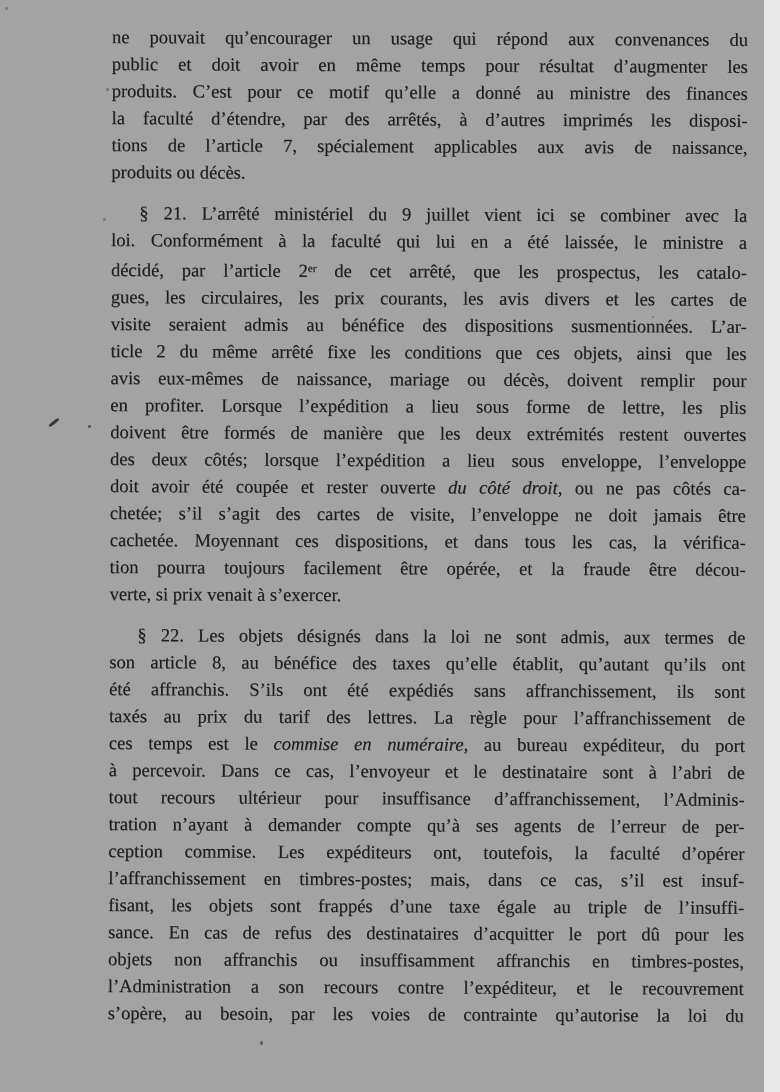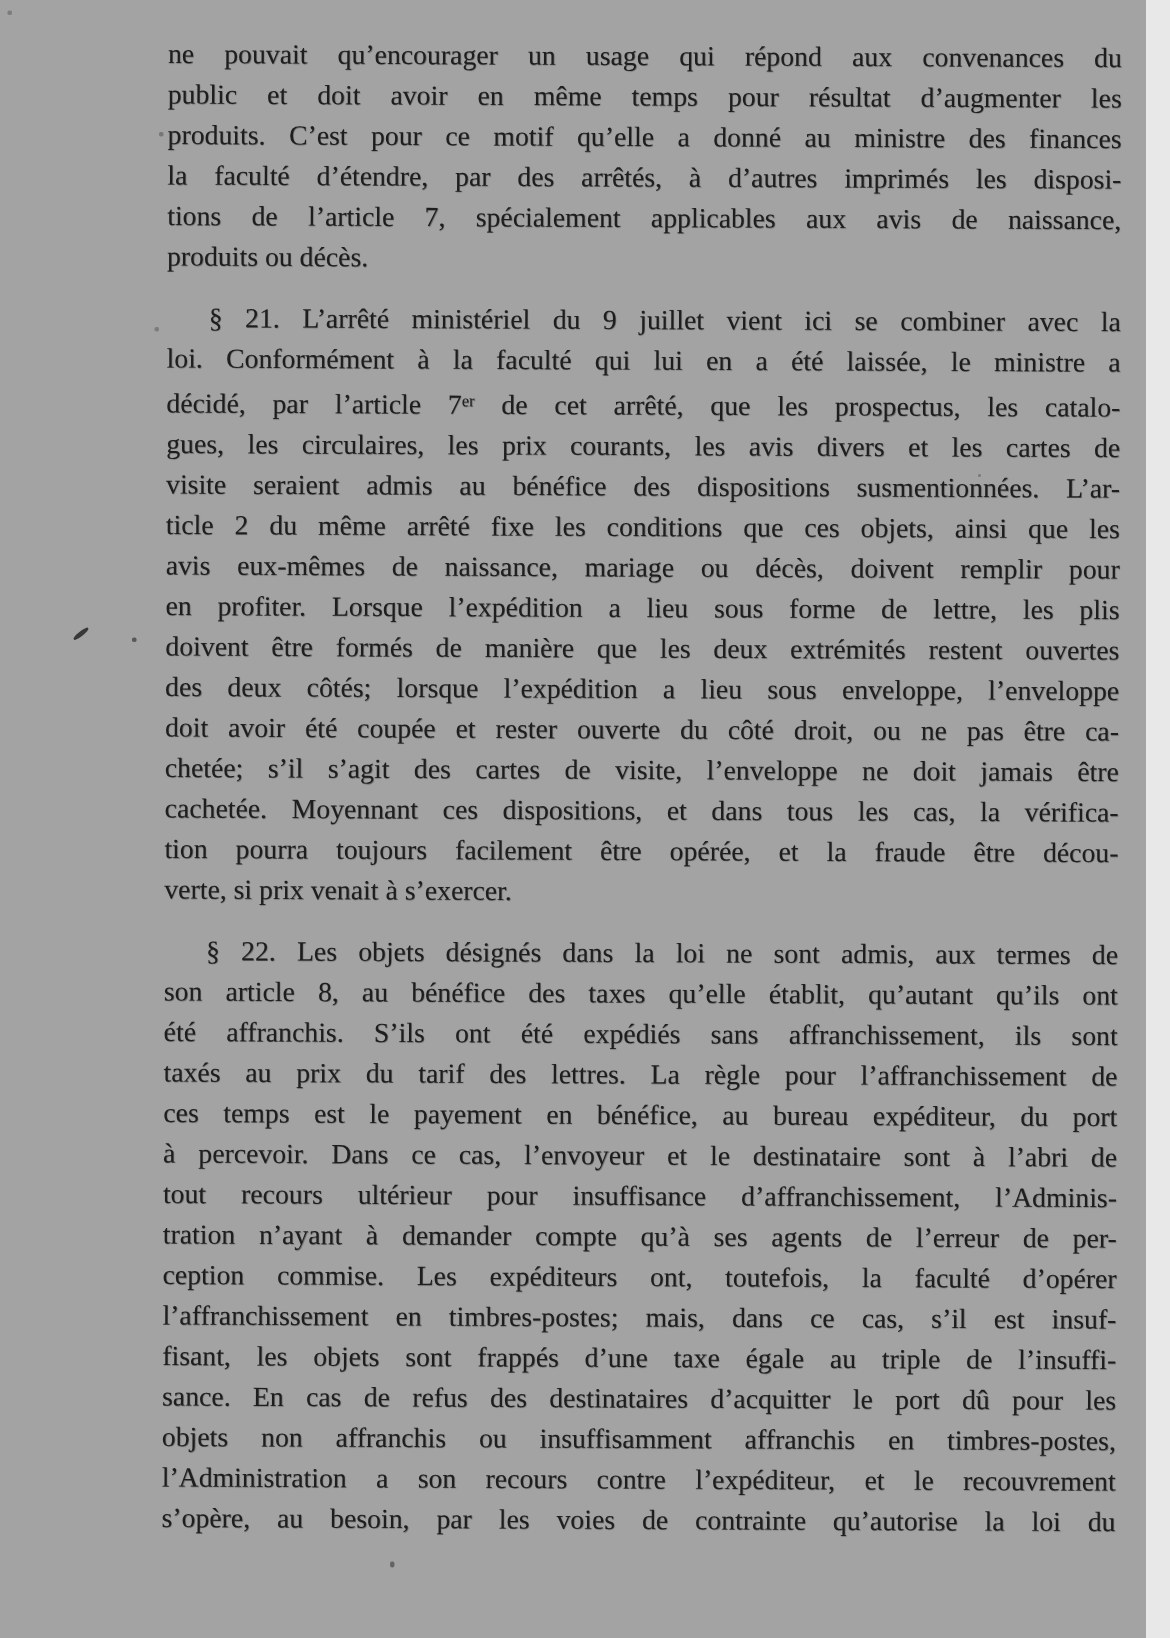--- a/index.html
+++ b/index.html
@@ -25,21 +25,21 @@
     font-size: 18.5px;
     line-height: 27px;
     color: #1e1e1e;
     text-align: justify;
     text-align-last: justify;
     text-shadow: 0.4px 0.4px 0.5px rgba(25,25,25,0.45);
   }
   .line.no-just { text-align-last: left; }
   .para.indent > .line:first-child { text-indent: 28px; }
   .sup { font-size: 0.6em; vertical-align: 0.45em; }
-  .italic { }
+  .italic { font-style: italic; }
   .speck {
     position: absolute;
     background: #262626;
     border-radius: 40%;
   }
 </style>
 </head>
 <body>
 
 <div class="page">
@@ -48,40 +48,40 @@
         <div class="line"><span>ne pouvait qu’encourager un usage qui répond aux convenances du</span></div>
         <div class="line"><span>public et doit avoir en même temps pour résultat d’augmenter les</span></div>
         <div class="line"><span>produits. C’est pour ce motif qu’elle a donné au ministre des finances</span></div>
         <div class="line"><span>la faculté d’étendre, par des arrêtés, à d’autres imprimés les disposi-</span></div>
         <div class="line"><span>tions de l’article 7, spécialement applicables aux avis de naissance,</span></div>
         <div class="line no-just"><span>produits ou décès.</span></div>
       </div>
       <div class="para indent section">
         <div class="line"><span>§ 21. L’arrêté ministériel du 9 juillet vient ici se combiner avec la</span></div>
         <div class="line"><span>loi. Conformément à la faculté qui lui en a été laissée, le ministre a</span></div>
-        <div class="line"><span>décidé, par l’article 7</span><span class="sup">er</span><span> de cet arrêté, que les prospectus, les catalo-</span></div>
+        <div class="line"><span>décidé, par l’article 2</span><span class="sup">er</span><span> de cet arrêté, que les prospectus, les catalo-</span></div>
         <div class="line"><span>gues, les circulaires, les prix courants, les avis divers et les cartes de</span></div>
         <div class="line"><span>visite seraient admis au bénéfice des dispositions susmentionnées. L’ar-</span></div>
         <div class="line"><span>ticle 2 du même arrêté fixe les conditions que ces objets, ainsi que les</span></div>
         <div class="line"><span>avis eux-mêmes de naissance, mariage ou décès, doivent remplir pour</span></div>
         <div class="line"><span>en profiter. Lorsque l’expédition a lieu sous forme de lettre, les plis</span></div>
         <div class="line"><span>doivent être formés de manière que les deux extrémités restent ouvertes</span></div>
         <div class="line"><span>des deux côtés; lorsque l’expédition a lieu sous enveloppe, l’enveloppe</span></div>
-        <div class="line"><span>doit avoir été coupée et rester ouverte </span><span class="italic">du côté droit,</span><span> ou ne pas être ca-</span></div>
+        <div class="line"><span>doit avoir été coupée et rester ouverte </span><span class="italic">du côté droit,</span><span> ou ne pas côtés ca-</span></div>
         <div class="line"><span>chetée; s’il s’agit des cartes de visite, l’enveloppe ne doit jamais être</span></div>
         <div class="line"><span>cachetée. Moyennant ces dispositions, et dans tous les cas, la vérifica-</span></div>
         <div class="line"><span>tion pourra toujours facilement être opérée, et la fraude être décou-</span></div>
         <div class="line no-just"><span>verte, si prix venait à s’exercer.</span></div>
       </div>
       <div class="para indent section">
         <div class="line"><span>§ 22. Les objets désignés dans la loi ne sont admis, aux termes de</span></div>
         <div class="line"><span>son article 8, au bénéfice des taxes qu’elle établit, qu’autant qu’ils ont</span></div>
         <div class="line"><span>été affranchis. S’ils ont été expédiés sans affranchissement, ils sont</span></div>
         <div class="line"><span>taxés au prix du tarif des lettres. La règle pour l’affranchissement de</span></div>
-        <div class="line"><span>ces temps est le </span><span class="italic">payement en bénéfice,</span><span> au bureau expéditeur, du port</span></div>
+        <div class="line"><span>ces temps est le </span><span class="italic">commise en numéraire,</span><span> au bureau expéditeur, du port</span></div>
         <div class="line"><span>à percevoir. Dans ce cas, l’envoyeur et le destinataire sont à l’abri de</span></div>
         <div class="line"><span>tout recours ultérieur pour insuffisance d’affranchissement, l’Adminis-</span></div>
         <div class="line"><span>tration n’ayant à demander compte qu’à ses agents de l’erreur de per-</span></div>
         <div class="line"><span>ception commise. Les expéditeurs ont, toutefois, la faculté d’opérer</span></div>
         <div class="line"><span>l’affranchissement en timbres-postes; mais, dans ce cas, s’il est insuf-</span></div>
         <div class="line"><span>fisant, les objets sont frappés d’une taxe égale au triple de l’insuffi-</span></div>
         <div class="line"><span>sance. En cas de refus des destinataires d’acquitter le port dû pour les</span></div>
         <div class="line"><span>objets non affranchis ou insuffisamment affranchis en timbres-postes,</span></div>
         <div class="line"><span>l’Administration a son recours contre l’expéditeur, et le recouvrement</span></div>
         <div class="line"><span>s’opère, au besoin, par les voies de contrainte qu’autorise la loi du</span></div>

